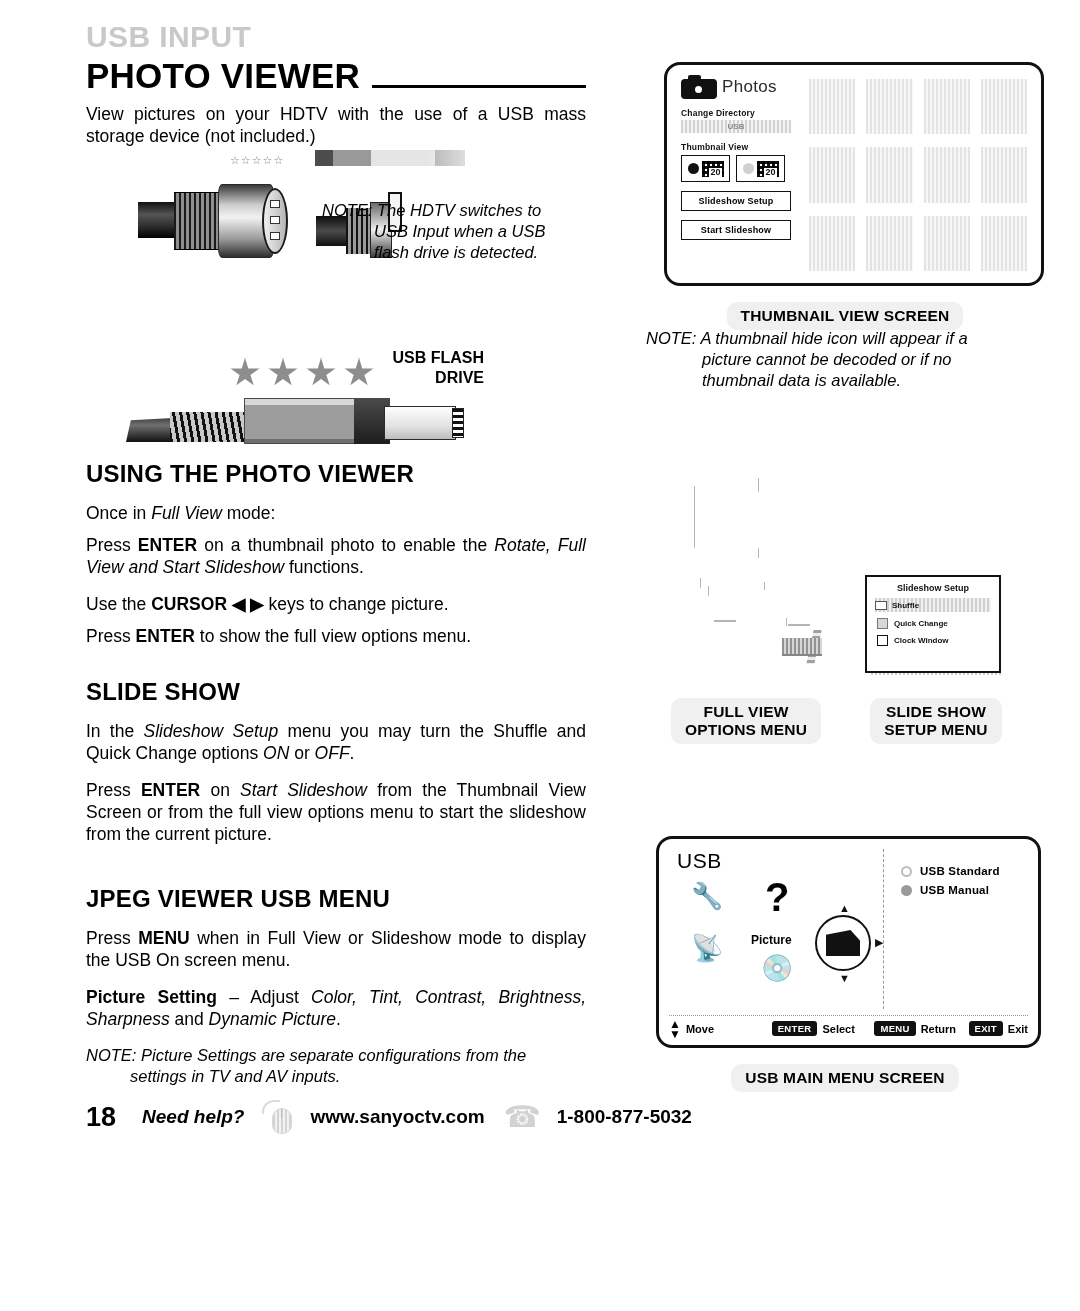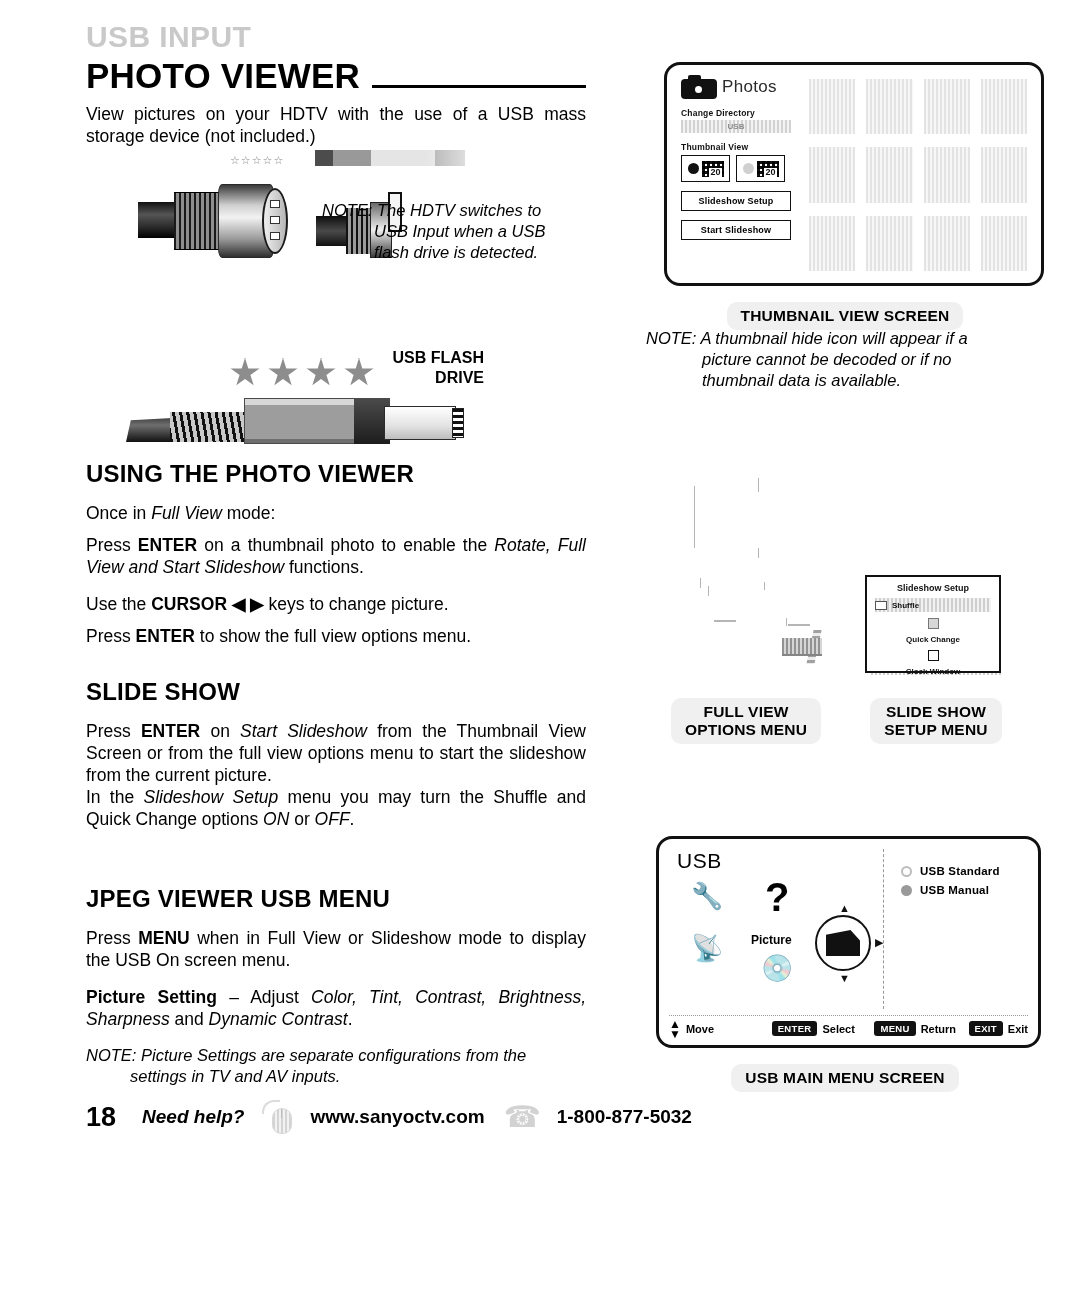--- a/index.html
+++ b/index.html
@@ -275,21 +275,21 @@
 
   
   #ss-box {
     position:absolute; left:225px; top:575px; width:136px; height:98px;
     border:2px solid #111; background:#fff;
   }
   #ss-box .ss-title {
     text-align:center; font-size:9px; font-weight:bold; margin-top:6px; color:#111;
   }
   #ss-box .ss-row {
-    display:flex; align-items:center; gap:6px; margin:6px 10px 0 10px;flex-direction:column;
+    display:flex; align-items:center; gap:6px; margin:6px 10px 0 10px;
   }
   #ss-box .ss-hl {
     margin:5px 8px 0 8px; height:14px;
     background:repeating-linear-gradient(90deg,#cfcfcf 0 2px,#f2f2f2 2px 4px);
     display:flex; align-items:center; padding-left:0; gap:5px;
   }
   .ss-chip { width:12px; height:9px; background:#fff; border:1px solid #555; }
   .ss-ic { width:11px; height:11px; background:#d7d7d7; border:1px solid #777; }
   .ss-ic.dark { background:#fff; border:1.5px solid #111; }
   .ss-lbl { font-size:8px; font-weight:bold; color:#111; }
@@ -432,28 +432,28 @@
   <div class="col-left" style="top:460px;">
     <h2 class="sec">USING THE PHOTO VIEWER</h2>
     <p class="body nojust" style="margin-bottom:10px;"><span>Once in </span><span class="i">Full View</span><span> mode:</span></p>
     <p class="body"><span>Press </span><span class="b">ENTER</span><span> on a thumbnail photo to enable the </span><span class="i">Rotate, Full View and Start Slideshow</span><span> functions.</span></p>
     <p class="body nojust" style="margin-bottom:10px;"><span>Use the </span><span class="b">CURSOR</span><span class="b"> ◀ ▶ </span><span>keys to change picture.</span></p>
     <p class="body nojust last"><span>Press </span><span class="b">ENTER</span><span> to show the full view options menu.</span></p>
   </div>
 
   <div class="col-left" style="top:678px;">
     <h2 class="sec">SLIDE SHOW</h2>
+    <p class="body"><span>In the </span><span class="i">Slideshow Setup</span><span> menu you may turn the Shuffle and Quick Change options </span><span class="i">ON</span><span> or </span><span class="i">OFF</span><span>.</span></p>
     <p class="body last"><span>Press </span><span class="b">ENTER</span><span> on </span><span class="i">Start Slideshow</span><span> from the Thumbnail View Screen or from the full view options menu to start the slideshow from the current picture.</span></p>
-    <p class="body"><span>In the </span><span class="i">Slideshow Setup</span><span> menu you may turn the Shuffle and Quick Change options </span><span class="i">ON</span><span> or </span><span class="i">OFF</span><span>.</span></p>
   </div>
 
   <div class="col-left" style="top:885px;">
     <h2 class="sec">JPEG VIEWER USB MENU</h2>
     <p class="body"><span>Press </span><span class="b">MENU</span><span> when in Full View or Slideshow mode to display the USB On screen menu.</span></p>
-    <p class="body"><span class="b">Picture Setting</span><span> – Adjust </span><span class="i">Color, Tint, Contrast, Brightness, Sharpness</span><span> and </span><span class="i">Dynamic Contrast</span><span>.</span></p>
+    <p class="body"><span class="b">Picture Setting</span><span> – Adjust </span><span class="i">Color, Tint, Contrast, Brightness, Sharpness</span><span> and </span><span class="i">Dynamic Picture</span><span>.</span></p>
     <div class="note-block">
       <span class="hang"><span>NOTE:</span><span> Picture Settings are separate configurations from the</span></span>
       <span class="note-ind">settings in TV and AV inputs.</span>
     </div>
   </div>
 
   <div class="col-right">
 
     <div class="screen-box" id="thumb-screen">
       <div class="ts-left">

